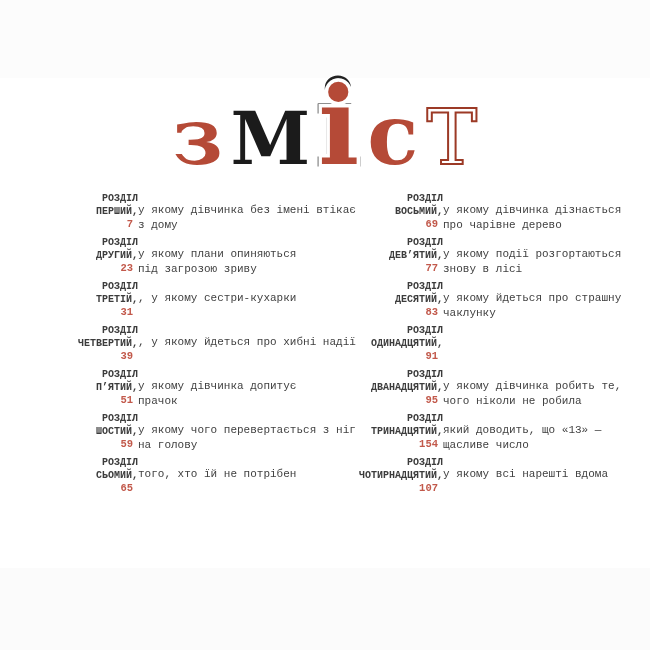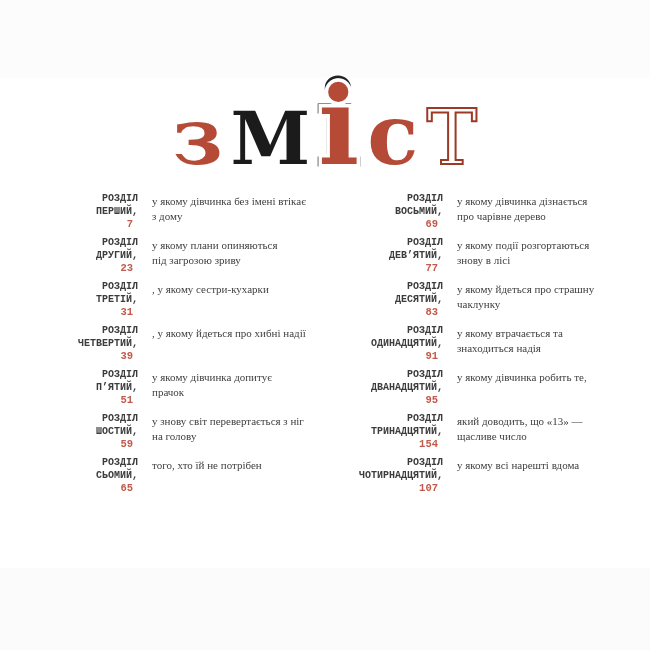--- a/index.html
+++ b/index.html
@@ -31,29 +31,29 @@
   }
   .tl-c { font-size:84px; font-weight:700; color:#b54a37; }
   .tl-t { font-size:76px; font-weight:400; color:#ffffff; -webkit-text-stroke:2px #9c3a26; }
 
   
   .toc { position:absolute; top:193px; left:0; width:650px; }
   .col { position:absolute; top:0; }
   .col-left  { left:28px;  width:290px; }
   .col-right { left:333px; width:300px; }
 
-  .entry { display:grid; grid-template-columns:110px 1fr; column-gap:14px; height:44px; }
+  .entry { display:grid; grid-template-columns:110px 1fr; height:44px; }
   .chap {
     text-align:right; font-family:"Liberation Mono", monospace; font-weight:700;
     font-size:10px; line-height:12.5px; color:#3c3c3c; letter-spacing:0;
   }
   .chap .num { color:#c2594b; padding-right:5px; font-size:10.5px; }
   .desc {
-    font-family:Liberation Serif, serif; font-size:11px; line-height:15px;
-    color:#414141; padding-top:0.5px;
+    font-family:Liberation Mono, monospace; font-size:11px; line-height:15px;
+    color:#414141; padding-top:0.5px;margin-top:9px;
   }
   .desc div, .lbl div { white-space:nowrap; }
 </style>
 </head>
 <body>
 
 <div class="band-top"></div>
 <div class="band-bottom"></div>
 
 <div class="title">
@@ -140,21 +140,21 @@
 
   <div class="entry">
     <div class="chap">
       <div class="lbl">
             <div>РОЗДІЛ</div>
             <div>ШОСТИЙ,</div>
           </div>
       <div class="num">59</div>
     </div>
     <div class="desc">
-          <div>у знову світ перевертається з ніг</div>
+          <div>у якому чого перевертається з ніг</div>
           <div>на голову</div>
         </div>
   </div>
 
   <div class="entry">
     <div class="chap">
       <div class="lbl">
             <div>РОЗДІЛ</div>
             <div>СЬОМИЙ,</div>
           </div>
@@ -209,36 +209,33 @@
   </div>
 
   <div class="entry">
     <div class="chap">
       <div class="lbl">
             <div>РОЗДІЛ</div>
             <div>ОДИНАДЦЯТИЙ,</div>
           </div>
       <div class="num">91</div>
     </div>
-    <div class="desc">
-          <div>у якому втрачається та</div>
-          <div>знаходиться надія</div>
-        </div>
   </div>
 
   <div class="entry">
     <div class="chap">
       <div class="lbl">
             <div>РОЗДІЛ</div>
             <div>ДВАНАДЦЯТИЙ,</div>
           </div>
       <div class="num">95</div>
     </div>
     <div class="desc">
           <div>у якому дівчинка робить те,</div>
+          <div>чого ніколи не робила</div>
         </div>
   </div>
 
   <div class="entry">
     <div class="chap">
       <div class="lbl">
             <div>РОЗДІЛ</div>
             <div>ТРИНАДЦЯТИЙ,</div>
           </div>
       <div class="num">154</div>

